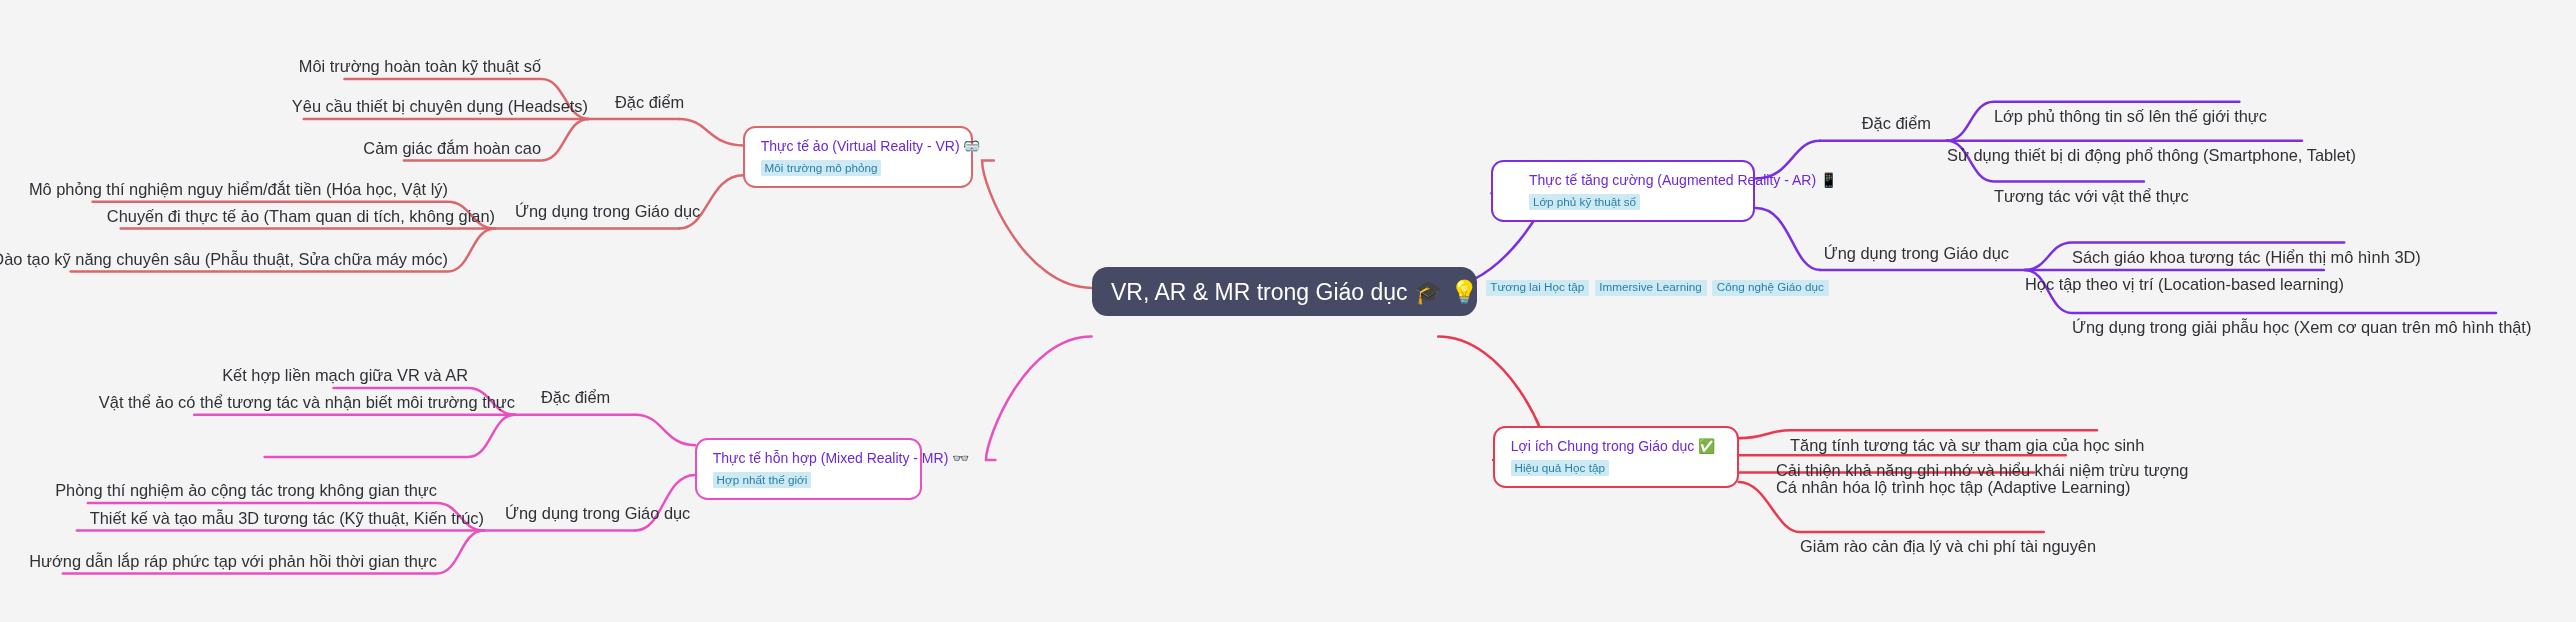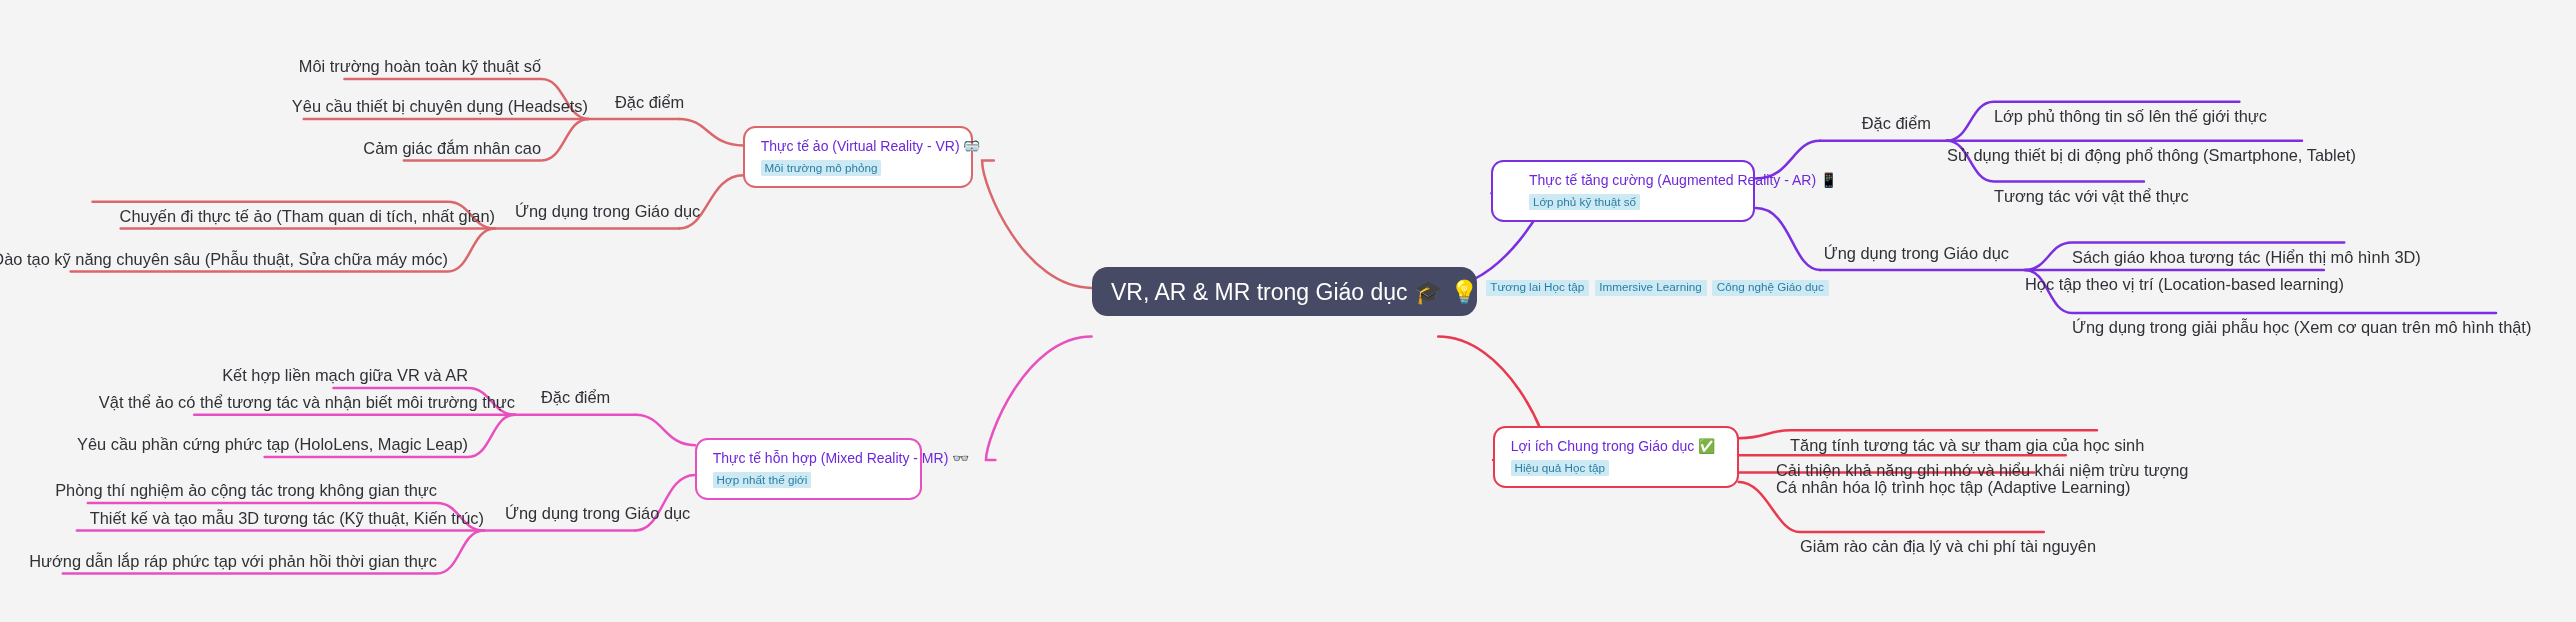--- a/index.html
+++ b/index.html
@@ -162,23 +162,24 @@
       <span class="emoji">🥽</span>
     </div>
     <div class="tag">Môi trường mô phỏng</div>
   </div>
 
   <div class="branchlabel l" style="left:615px;top:110px;">Đặc điểm</div>
   <div class="branchlabel l" style="left:515px;top:219px;">Ứng dụng trong Giáo dục</div>
 
   <div class="leaf r" style="left:541px;top:74px;">Môi trường hoàn toàn kỹ thuật số</div>
   <div class="leaf r" style="left:588px;top:114px;">Yêu cầu thiết bị chuyên dụng (Headsets)</div>
-  <div class="leaf r" style="left:541px;top:156px;">Cảm giác đắm nhân cao</div>
-
-  <div class="leaf r" style="left:495px;top:224px;">Chuyến đi thực tế ảo (Tham quan di tích, nhất gian)</div>
+  <div class="leaf r" style="left:541px;top:156px;">Cảm giác đắm hoàn cao</div>
+
+  <div class="leaf r" style="left:448px;top:197px;">Mô phỏng thí nghiệm nguy hiểm/đắt tiền (Hóa học, Vật lý)</div>
+  <div class="leaf r" style="left:495px;top:224px;">Chuyến đi thực tế ảo (Tham quan di tích, không gian)</div>
   <div class="leaf r" style="left:448px;top:267px;">Đào tạo kỹ năng chuyên sâu (Phẫu thuật, Sửa chữa máy móc)</div>
 
   <div class="node" style="left:1491px;top:160px;width:264px;border:2.5px solid #7b2fe0;padding-left:36px;">
     <div class="title">
       <span>Thực tế tăng cường (Augmented Reality - AR)</span>
       <span class="emoji">📱</span>
     </div>
     <div class="tag">Lớp phủ kỹ thuật số</div>
   </div>
 
@@ -199,21 +200,20 @@
       <span class="emoji">👓</span>
     </div>
     <div class="tag">Hợp nhất thế giới</div>
   </div>
 
   <div class="branchlabel l" style="left:541px;top:405px;">Đặc điểm</div>
   <div class="branchlabel l" style="left:505px;top:521px;">Ứng dụng trong Giáo dục</div>
 
   <div class="leaf r" style="left:468px;top:383px;">Kết hợp liền mạch giữa VR và AR</div>
   <div class="leaf r" style="left:515px;top:410px;">Vật thể ảo có thể tương tác và nhận biết môi trường thực</div>
-  <div class="leaf r" style="left:468px;top:452px;">Yêu cầu phần cứng phức tạp (HoloLens, Magic Leap)</div>
 
   <div class="leaf r" style="left:437px;top:498px;">Phòng thí nghiệm ảo cộng tác trong không gian thực</div>
   <div class="leaf r" style="left:484px;top:526px;">Thiết kế và tạo mẫu 3D tương tác (Kỹ thuật, Kiến trúc)</div>
   <div class="leaf r" style="left:437px;top:569px;">Hướng dẫn lắp ráp phức tạp với phản hồi thời gian thực</div>
 
   <div class="node" style="left:1493px;top:426px;width:246px;border:2.5px solid #e8394f;">
     <div class="title">
       <span>Lợi ích Chung trong Giáo dục</span>
       <span class="emoji">✅</span>
     </div>

